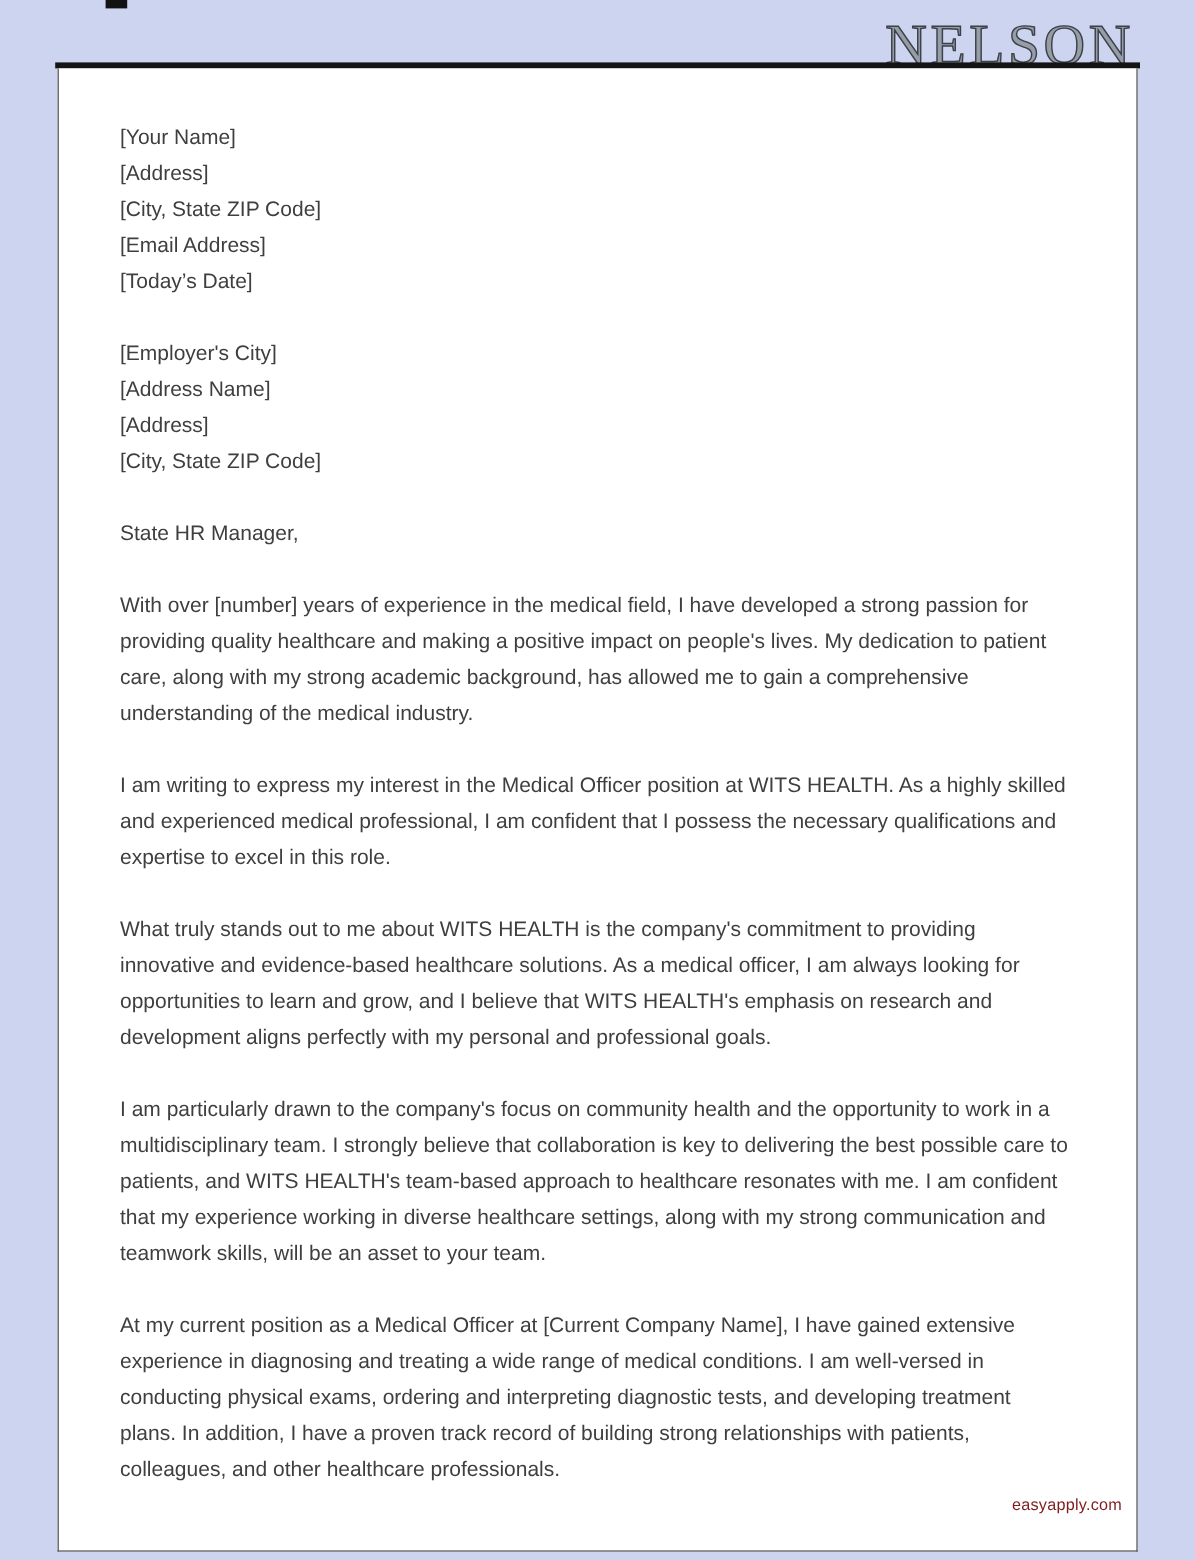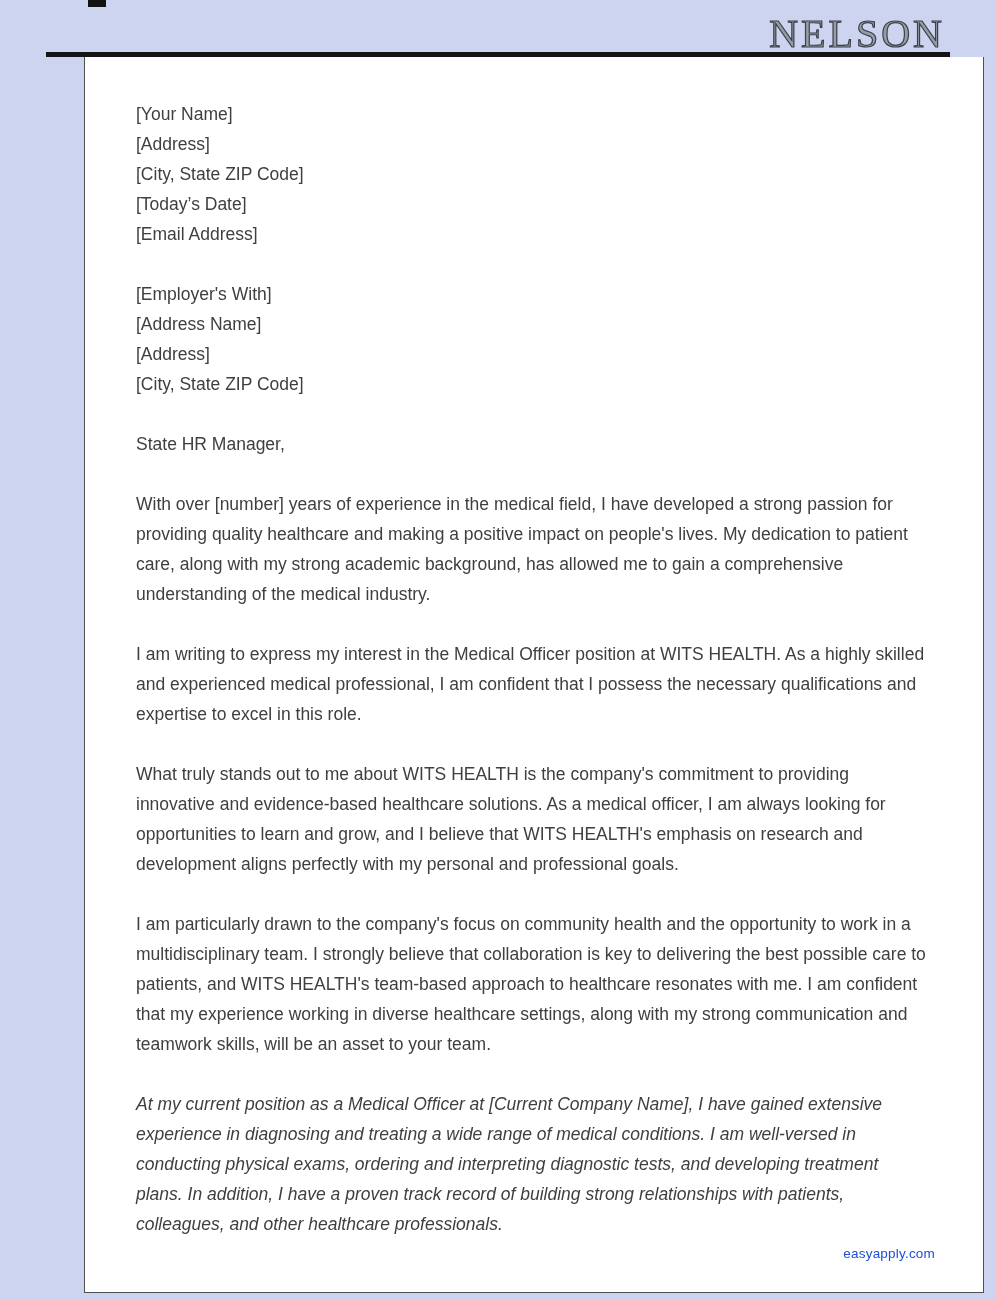--- a/index.html
+++ b/index.html
@@ -13,21 +13,21 @@
   .top-mark {
     position: absolute;
     left: 88px; top: 0;
     width: 18px; height: 7px;
     background: #121212;
   }
   .brand {
     position: absolute;
     top: 10px; right: 51px;
     font-family: "Liberation Serif", serif;
-    font-size: 40px;
+    font-size: 48px;
     font-weight: 400;
     letter-spacing: 3px;
     color: #979da6;
     -webkit-text-stroke: 1.2px #3d414a;
   }
   .header-rule {
     position: absolute;
     left: 46px; top: 52px;
     width: 904px; height: 5px;
     background: #141414;
@@ -37,53 +37,52 @@
     left: 48px; top: 57px;
     width: 900px; height: 1236px;
     background: #ffffff;
     border: 1px solid #4f4f4f;
     border-top: none;
     padding: 42px 54px 0 51px;
     color: #3f3f3f;
     font-size: 17.5px;
     line-height: 30px;
     overflow: hidden;
-    margin-left: 36px;
   }
   .block { margin-bottom: 30px; }
-  .block:last-child { margin-bottom: 0; font-style: italic; }
+  .block:last-child { margin-bottom: 0; }
   .watermark {
     position: absolute;
     right: 61px; top: 1246px;
     font-size: 13.5px;
-    color: #1d4ed8;
+    color: #7f1d1d;
     letter-spacing: 0.2px;
   }
 </style>
 </head>
 <body>
 
 <div class="top-mark"></div>
 
 <div class="brand">NELSON</div>
 
 <div class="header-rule"></div>
 
 <div class="page">
 
   <div class="block">
     <div class="line">[Your Name]</div>
     <div class="line">[Address]</div>
     <div class="line">[City, State ZIP Code]</div>
+    <div class="line">[Email Address]</div>
     <div class="line">[Today’s Date]</div>
-    <div class="line">[Email Address]</div>
   </div>
 
   <div class="block">
-    <div class="line">[Employer's With]</div>
+    <div class="line">[Employer's City]</div>
     <div class="line">[Address Name]</div>
     <div class="line">[Address]</div>
     <div class="line">[City, State ZIP Code]</div>
   </div>
 
   <div class="block">State HR Manager,</div>
 
   <p class="block">With over [number] years of experience in the medical field, I have developed a strong passion for providing quality healthcare and making a positive impact on people's lives. My dedication to patient care, along with my strong academic background, has allowed me to gain a comprehensive understanding of the medical industry.</p>
   <p class="block">I am writing to express my interest in the Medical Officer position at WITS HEALTH. As a highly skilled and experienced medical professional, I am confident that I possess the necessary qualifications and expertise to excel in this role.</p>
   <p class="block">What truly stands out to me about WITS HEALTH is the company's commitment to providing innovative and evidence-based healthcare solutions. As a medical officer, I am always looking for opportunities to learn and grow, and I believe that WITS HEALTH's emphasis on research and development aligns perfectly with my personal and professional goals.</p>

